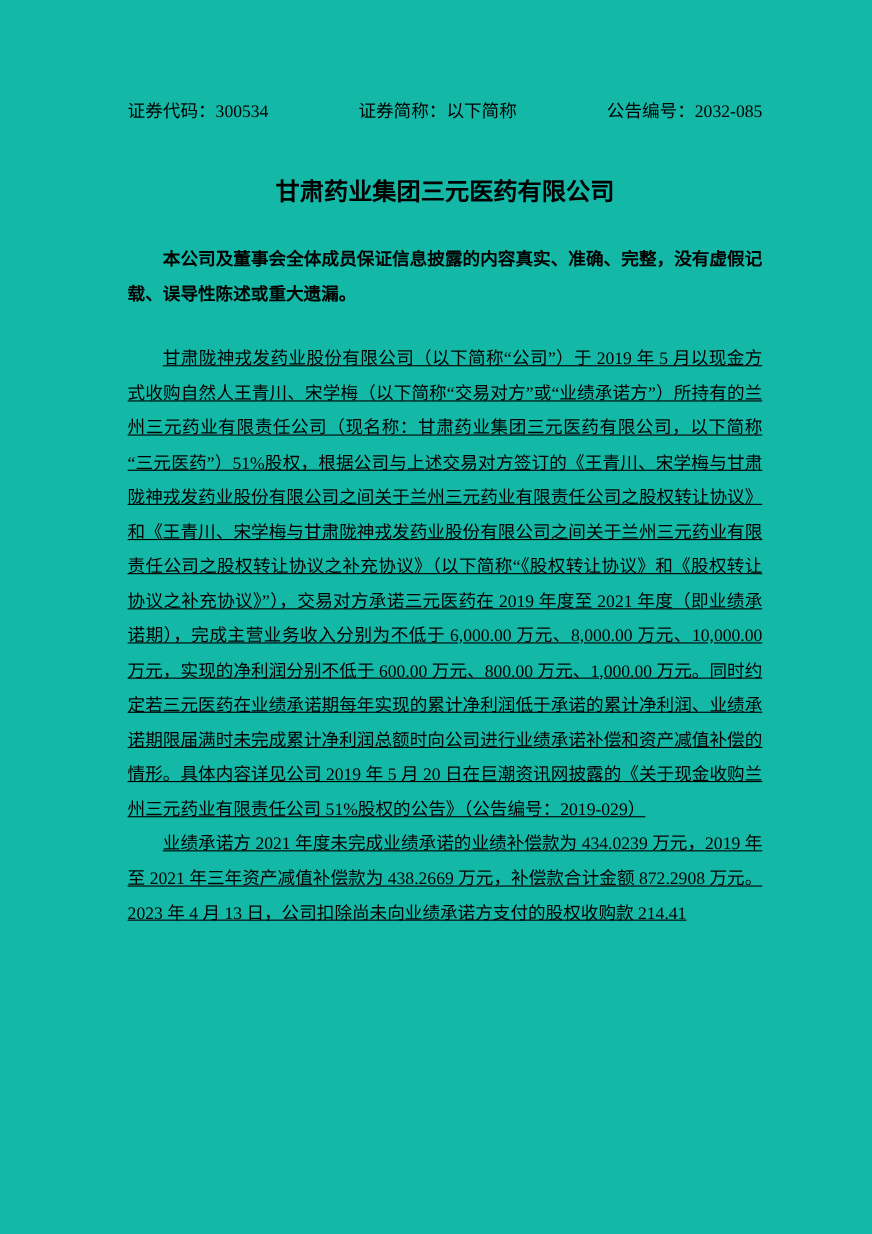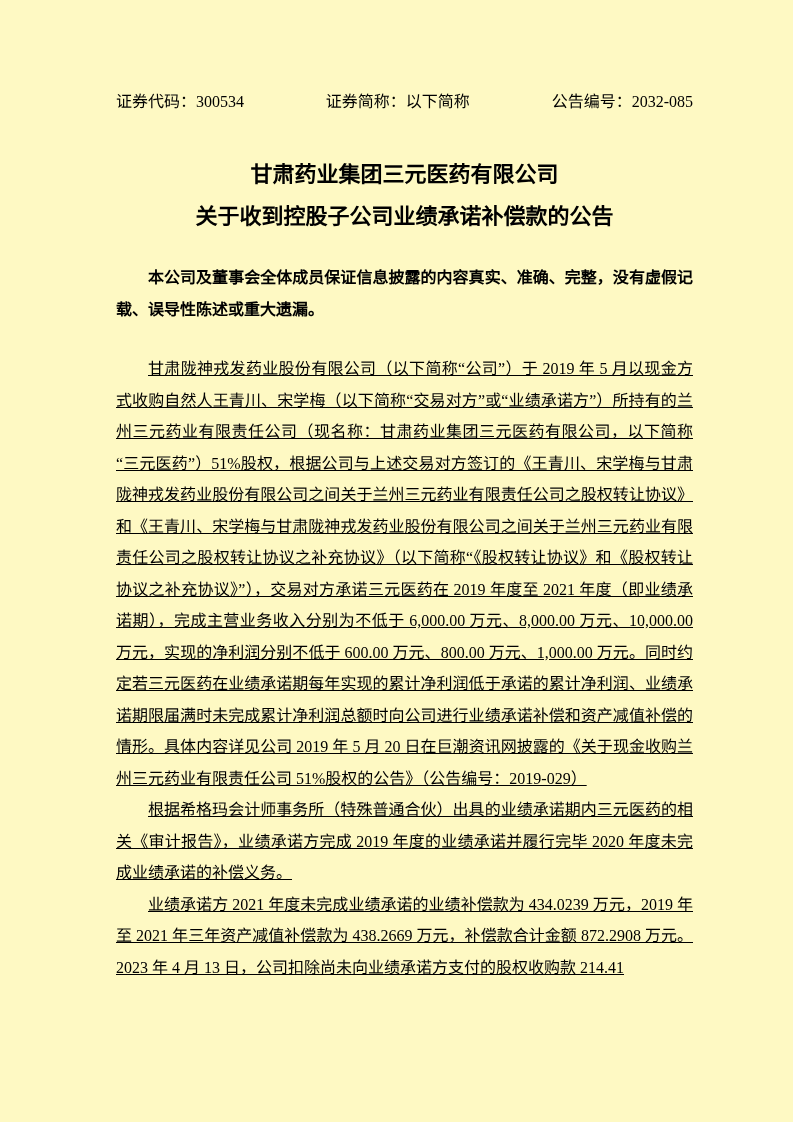--- a/index.html
+++ b/index.html
@@ -5,21 +5,21 @@
   html, body {
     margin: 0;
     padding: 0;
     background: #ffffff;
   }
   .page {
     position: relative;
     width: 793px;
     height: 1122px;
     margin: 0 auto;
-    background: #fef9c3;
+    background: #14b8a6;
     color: #000000;
     box-sizing: border-box;
     padding: 92px 100px 0 116px;
     font-family: "Liberation Serif", "DejaVu Serif", serif;
     overflow: hidden;
   }
   .doc-header {
     display: flex;
     justify-content: space-between;
     align-items: baseline;
@@ -67,24 +67,22 @@
 <div class="page">
 
   <div class="doc-header">
     <span>证券代码：300534</span>
     <span>证券简称：以下简称</span>
     <span>公告编号：2032-085</span>
   </div>
 
   <h1 class="doc-title">
     <span class="title-line">甘肃药业集团三元医药有限公司</span>
-    <span class="title-line">关于收到控股子公司业绩承诺补偿款的公告</span>
   </h1>
 
   <p class="declaration">本公司及董事会全体成员保证信息披露的内容真实、准确、完整，没有虚假记载、误导性陈述或重大遗漏。</p>
 
   <div class="doc-body">
     <p class="para">甘肃陇神戎发药业股份有限公司（以下简称“公司”）于 2019 年 5 月以现金方式收购自然人王青川、宋学梅（以下简称“交易对方”或“业绩承诺方”）所持有的兰州三元药业有限责任公司（现名称：甘肃药业集团三元医药有限公司，以下简称“三元医药”）51%股权，根据公司与上述交易对方签订的《王青川、宋学梅与甘肃陇神戎发药业股份有限公司之间关于兰州三元药业有限责任公司之股权转让协议》和《王青川、宋学梅与甘肃陇神戎发药业股份有限公司之间关于兰州三元药业有限责任公司之股权转让协议之补充协议》（以下简称“《股权转让协议》和《股权转让协议之补充协议》”），交易对方承诺三元医药在 2019 年度至 2021 年度（即业绩承诺期），完成主营业务收入分别为不低于 6,000.00 万元、8,000.00 万元、10,000.00 万元，实现的净利润分别不低于 600.00 万元、800.00 万元、1,000.00 万元。同时约定若三元医药在业绩承诺期每年实现的累计净利润低于承诺的累计净利润、业绩承诺期限届满时未完成累计净利润总额时向公司进行业绩承诺补偿和资产减值补偿的情形。具体内容详见公司 2019 年 5 月 20 日在巨潮资讯网披露的《关于现金收购兰州三元药业有限责任公司 51%股权的公告》（公告编号：2019-029）</p>
-    <p class="para">根据希格玛会计师事务所（特殊普通合伙）出具的业绩承诺期内三元医药的相关《审计报告》，业绩承诺方完成 2019 年度的业绩承诺并履行完毕 2020 年度未完成业绩承诺的补偿义务。</p>
     <p class="para">业绩承诺方 2021 年度未完成业绩承诺的业绩补偿款为 434.0239 万元，2019 年至 2021 年三年资产减值补偿款为 438.2669 万元，补偿款合计金额 872.2908 万元。2023 年 4 月 13 日，公司扣除尚未向业绩承诺方支付的股权收购款 214.41</p>
   </div>
 
 </div>
 
 </body></html>

